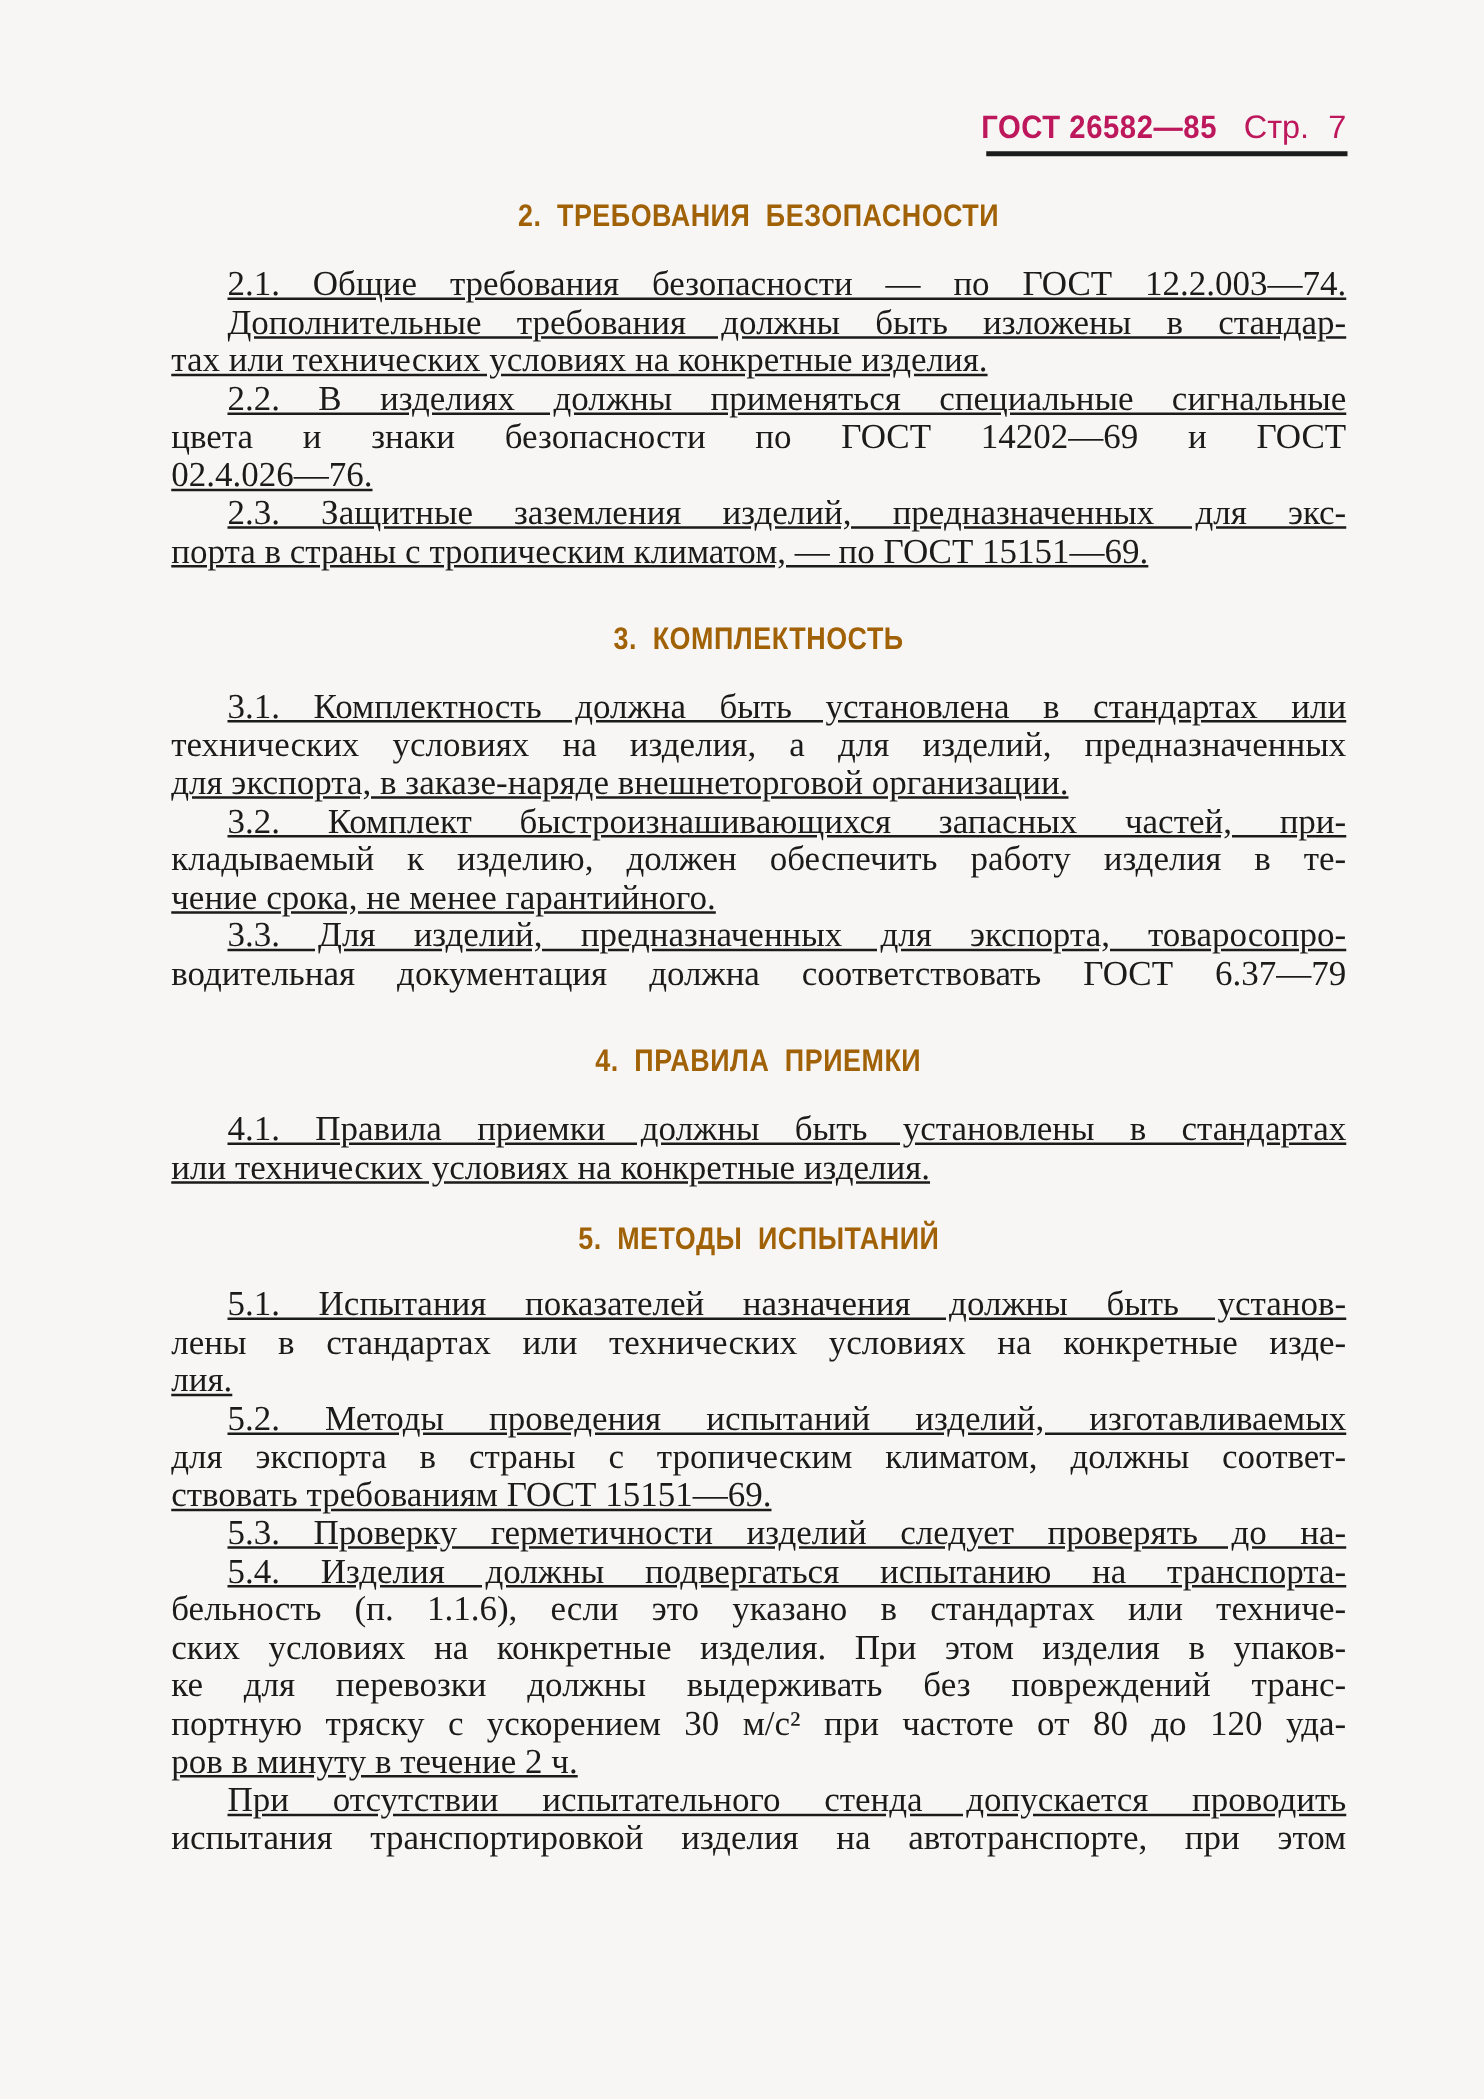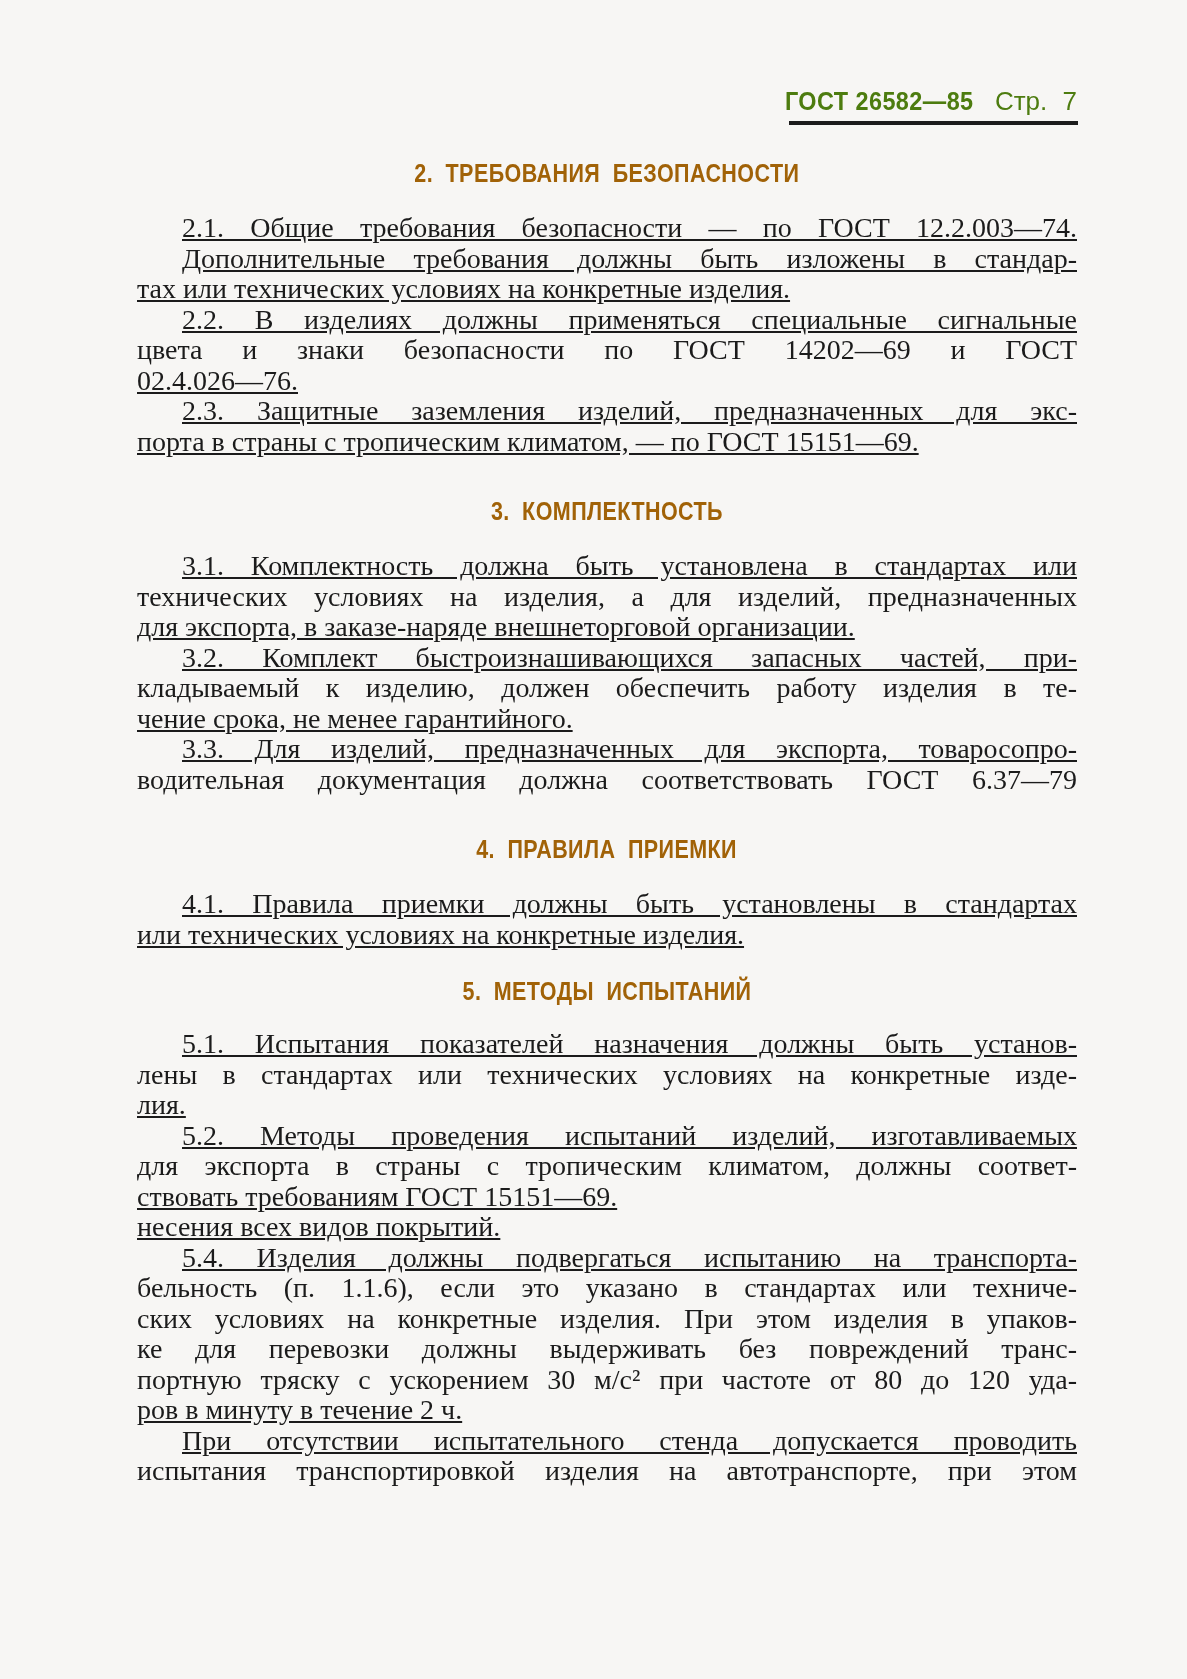--- a/index.html
+++ b/index.html
@@ -10,21 +10,21 @@
     overflow:hidden;
     font-family:"Liberation Serif","DejaVu Serif",serif;
     color:#1b1b1b;
   }
 
   
   .hdr-text {
     position:absolute; top:86px; left:0; width:1077px;
     text-align:right; white-space:nowrap;
     font-family:"Liberation Sans","DejaVu Sans",sans-serif;
-    font-size:26px; line-height:30px; color:#4d7c0f;
+    font-size:26px; line-height:30px; color:#be185d;
   }
   .doc-num {
     font-weight:700; display:inline-block;
     transform:scaleX(0.90); transform-origin:right center;
     letter-spacing:0.5px;
   }
   .page-num { font-weight:400; margin-left:14px; word-spacing:8px; }
   .header-rule {
     position:absolute; top:121px; left:789px;
     width:289px; height:4px; background:#1c1c1c;
@@ -115,21 +115,21 @@
           <div class="tline first">5.1. Испытания показателей назначения должны быть установ-</div>
           <div class="tline">лены в стандартах или технических условиях на конкретные изде-</div>
           <div class="tline short">лия.</div>
         </div>
         <div class="para">
           <div class="tline first">5.2. Методы проведения испытаний изделий, изготавливаемых</div>
           <div class="tline">для экспорта в страны с тропическим климатом, должны соответ-</div>
           <div class="tline short">ствовать требованиям ГОСТ 15151—69.</div>
         </div>
         <div class="para">
-          <div class="tline short">несения всех видов покрытий.</div>
+          <div class="tline first">5.3. Проверку герметичности изделий следует проверять до на-</div>
         </div>
         <div class="para">
           <div class="tline first">5.4. Изделия должны подвергаться испытанию на транспорта-</div>
           <div class="tline">бельность (п. 1.1.6), если это указано в стандартах или техниче-</div>
           <div class="tline">ских условиях на конкретные изделия. При этом изделия в упаков-</div>
           <div class="tline">ке для перевозки должны выдерживать без повреждений транс-</div>
           <div class="tline">портную тряску с ускорением 30 м/с² при частоте от 80 до 120 уда-</div>
           <div class="tline short">ров в минуту в течение 2 ч.</div>
         </div>
         <div class="para">

